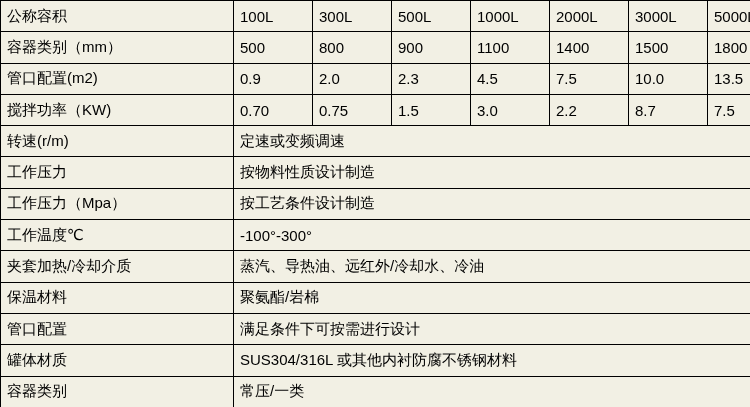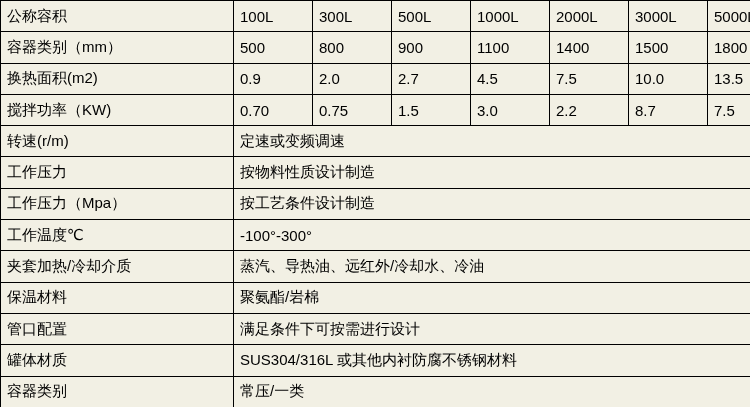--- a/index.html
+++ b/index.html
@@ -62,24 +62,24 @@
         <td class="label">容器类别（mm）</td>
         <td class="val">500</td>
         <td class="val">800</td>
         <td class="val">900</td>
         <td class="val">1100</td>
         <td class="val">1400</td>
         <td class="val">1500</td>
         <td class="val">1800</td>
       </tr>
       <tr class="row">
-        <td class="label">换热面积(m2)</td>
+        <td class="label">管口配置(m2)</td>
         <td class="val">0.9</td>
         <td class="val">2.0</td>
-        <td class="val">2.7</td>
+        <td class="val">2.3</td>
         <td class="val">4.5</td>
         <td class="val">7.5</td>
         <td class="val">10.0</td>
         <td class="val">13.5</td>
       </tr>
       <tr class="row">
         <td class="label">搅拌功率（KW)</td>
         <td class="val">0.70</td>
         <td class="val">0.75</td>
         <td class="val">1.5</td>

